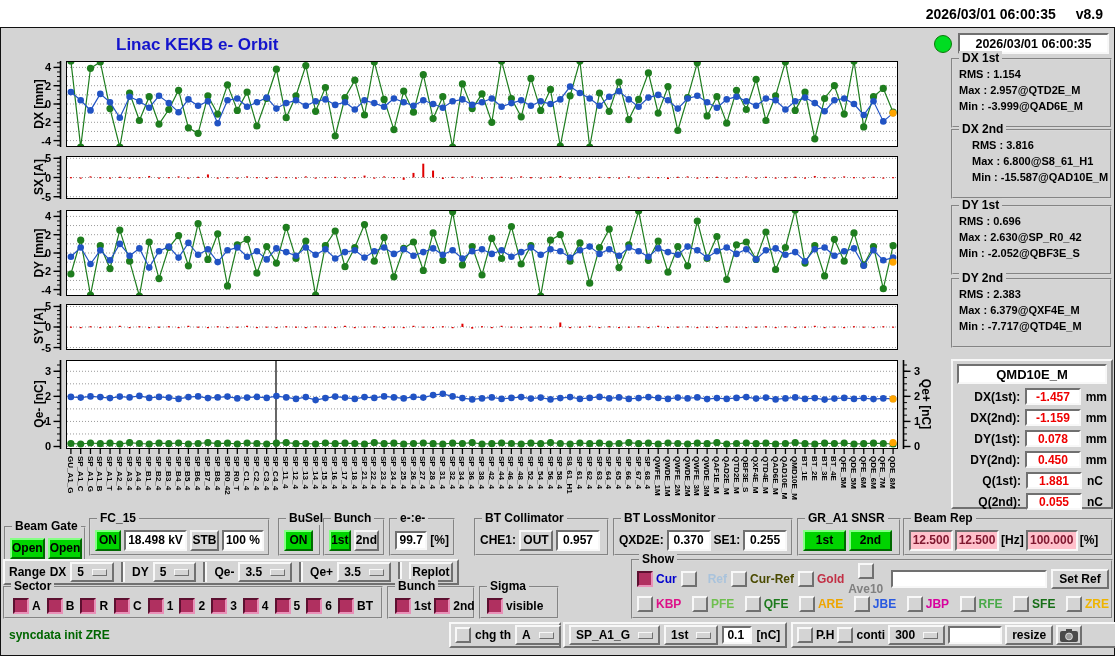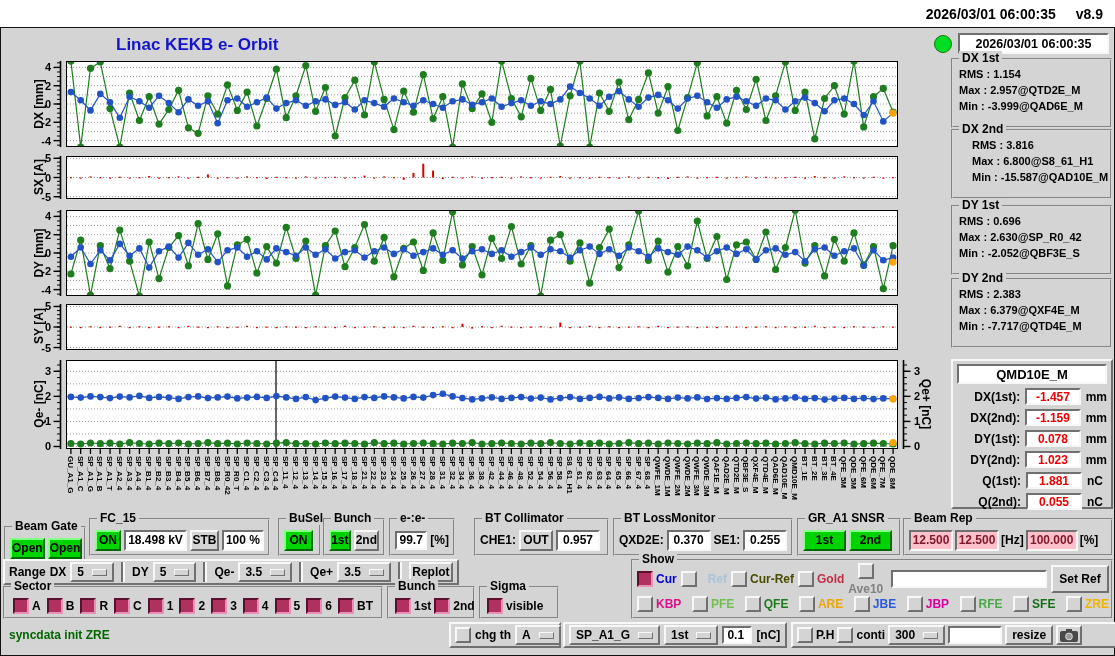--- a/index.html
+++ b/index.html
@@ -1209,21 +1209,21 @@
         </div><div class="qmd-row">
           <span class="qmd-l">DX(2nd):</span>
           <span class="field red" style="width: 56px; height: 17px;">-1.159</span>
           <span class="qmd-u">mm</span>
         </div><div class="qmd-row">
           <span class="qmd-l">DY(1st):</span>
           <span class="field red" style="width: 56px; height: 17px;">0.078</span>
           <span class="qmd-u">mm</span>
         </div><div class="qmd-row">
           <span class="qmd-l">DY(2nd):</span>
-          <span class="field red" style="width: 56px; height: 17px;">1.023</span>
+          <span class="field red" style="width: 56px; height: 17px;">0.450</span>
           <span class="qmd-u">mm</span>
         </div><div class="qmd-row">
           <span class="qmd-l">Q(1st):</span>
           <span class="field red" style="width: 56px; height: 17px;">1.881</span>
           <span class="qmd-u">nC</span>
         </div><div class="qmd-row">
           <span class="qmd-l">Q(2nd):</span>
           <span class="field red" style="width: 56px; height: 17px;">0.055</span>
           <span class="qmd-u">nC</span>
         </div></div>
@@ -1425,21 +1425,21 @@
           </span>
           <span style="display: inline-flex; align-items: center; gap: 3px;">
             <span class="tkcheck"></span>
             <span class="clabel" style="color: rgb(194, 47, 69);">Gold</span>
           </span>
           <span style="display: inline-flex; align-items: center; gap: 3px; flex-direction: column;">
             <span class="tkcheck"></span>
             <span class="clabel" style="color: rgb(128, 128, 128);">Ave10</span>
           </span>
           <input class="tkentry" style="width: 128px; height: 18px; flex: 1 1 0%; margin-left: 4px;">
-          <span class="btn" style="width: 58px; height: 28px;">Set Ref</span>
+          <span class="btn" style="width: 58px; height: 20px;">Set Ref</span>
         </div>
       <div class="abs" id="show-row2" style="left:4px;top:33px;width:472px;height:20px;display:flex;align-items:center;justify-content:space-between;">
           <span style="display: inline-flex; align-items: center; gap: 3px;">
             <span class="tkcheck"></span>
             <span class="clabel" style="color: rgb(221, 17, 136);">KBP</span>
           </span>
           <span style="display: inline-flex; align-items: center; gap: 3px;">
             <span class="tkcheck"></span>
             <span class="clabel" style="color: rgb(111, 191, 79);">PFE</span>
           </span>

